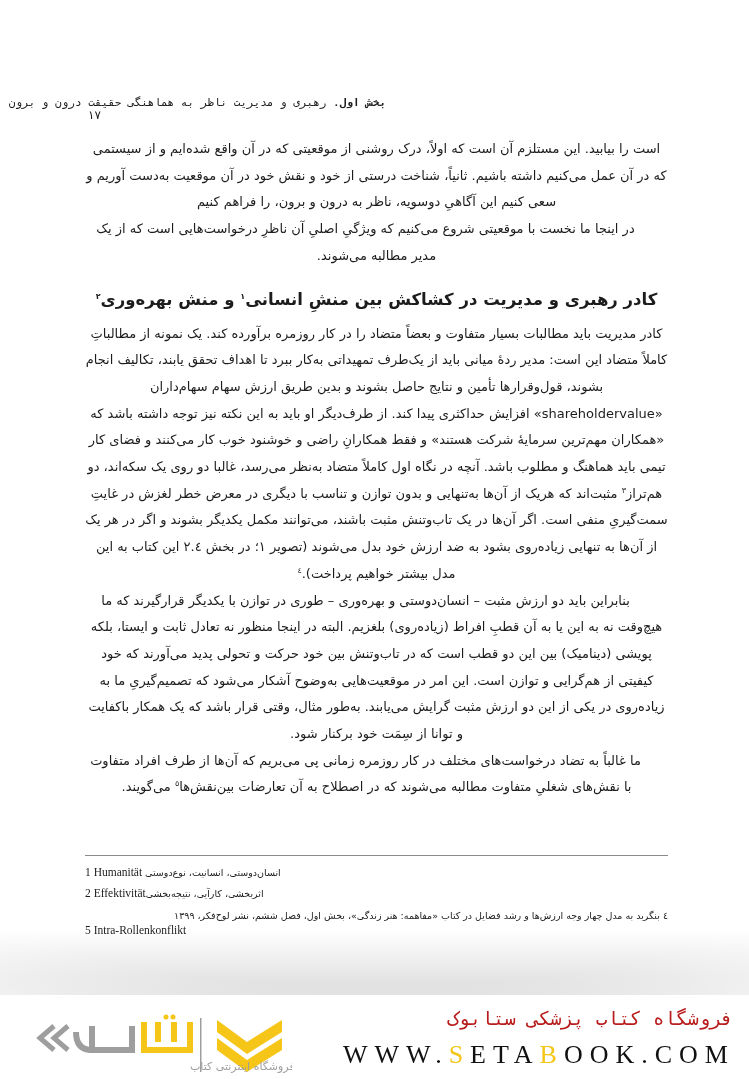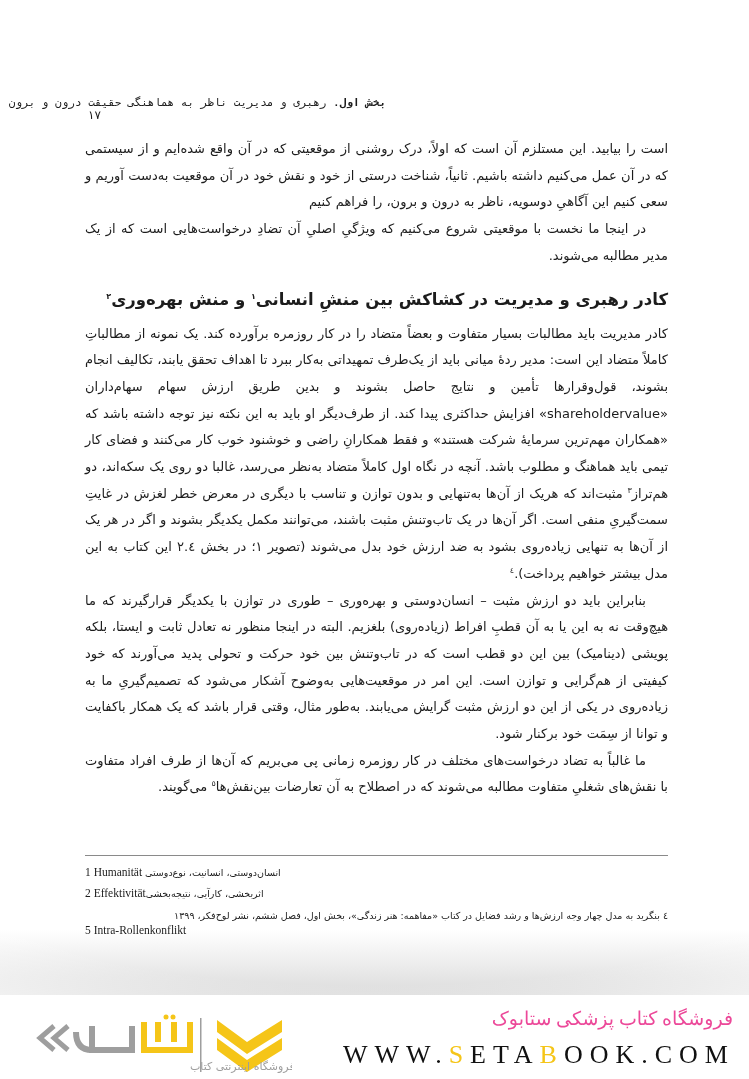--- a/index.html
+++ b/index.html
@@ -24,21 +24,21 @@
     .running-header .title { position: absolute; right: 282px; top: 0; white-space: nowrap; font-family: Liberation Mono, monospace; }
     .running-header .title b { font-weight: bold; }
     .running-header .page-num {
       position: absolute; left: 0; top: 12px; font-weight: normal; font-size: 12px;
     }
     .content {
       position: absolute; left: 85px; top: 136px; width: 583px;
       direction: rtl; text-align: justify;
       font-family: "DejaVu Sans", sans-serif; font-size: 13px; line-height: 26.7px;
     }
-    .content p { margin: 0; }
+    .content p { margin: 0; text-align: center; }
     .content p.indent { text-indent: 22px; }
     .heading {
       margin: 17px 0 8px 0 !important; font-weight: bold; font-size: 16.5px; line-height: 26px;
       text-align: right;
     }
     sup { font-size: 8px; line-height: 0; }
     .footnotes {
       position: absolute; left: 85px; top: 855px; width: 583px;
     }
     .fn-rule { height: 1px; background: #8a8a8a; margin-bottom: 6px; }
@@ -49,41 +49,41 @@
     .fn .fa { font-family: "DejaVu Sans", sans-serif; font-size: 9.5px; }
     .fn.rtl { direction: rtl; text-align: right; line-height: 14px; padding-right: 0; margin-top: 4px; }
     .banner {
       position: absolute; left: 0; top: 995px; width: 749px; height: 84px; background: #ffffff;
     }
     .logo {
       position: absolute; left: 32px; top: 1012px; width: 260px; height: 62px;
     }
     .store-name {
       position: absolute; right: 16px; top: 1007px;
-      font-family: Liberation Serif, serif; font-size: 19px; direction: rtl; color: #ec4899;
+      font-family: Liberation Mono, monospace; font-size: 19px; direction: rtl; color: #b91c1c;
     }
     .store-url {
       position: absolute; right: 14px; top: 1040px;
       font-family: Liberation Serif, serif; font-size: 26px; letter-spacing: 7px; color: #111;
     }
     .store-url .hl { color: #f5c518; }
   </style>
 </head>
 <body>
 
 <div class="page">
 
   <div class="running-header">
     <span class="title"><b>بخش اول.</b><span> رهبری و مدیریت ناظر به هماهنگی حقیقت درون و برون</span></span>
     <span class="page-num">۱۷</span>
   </div>
 
   <div class="content">
     <p>است را بیابید. این مستلزم آن است که اولاً، درک روشنی از موقعیتی که در آن واقع شده‌ایم و از سیستمی که در آن عمل می‌کنیم داشته باشیم. ثانیاً، شناخت درستی از خود و نقش خود در آن موقعیت به‌دست آوریم و سعی کنیم این آگاهیِ دوسویه، ناظر به درون و برون، را فراهم کنیم</p>
-    <p class="indent">در اینجا ما نخست با موقعیتی شروع می‌کنیم که ویژگیِ اصلیِ آن تضادِ درخواست‌هایی است که از یک مدیر مطالبه می‌شوند.</p>
+    <p class="indent">در اینجا ما نخست با موقعیتی شروع می‌کنیم که ویژگیِ اصلیِ آن ناظرِ درخواست‌هایی است که از یک مدیر مطالبه می‌شوند.</p>
 
     <p class="heading"><span>کادر رهبری و مدیریت در کشاکش بین منشِ انسانی</span><sup>۱</sup><span> و منش بهره‌وری</span><sup>۲</sup></p>
 
     <p><span>کادر مدیریت باید مطالبات بسیار متفاوت و بعضاً متضاد را در کار روزمره برآورده کند. یک نمونه از مطالباتِ کاملاً متضاد این است: مدیر ردهٔ میانی باید از یک‌طرف تمهیداتی به‌کار ببرد تا اهداف تحقق یابند، تکالیف انجام بشوند، قول‌وقرارها تأمین و نتایج حاصل بشوند و بدین طریق ارزش سهام سهام‌داران «shareholdervalue» افزایش حداکثری پیدا کند. از طرف‌دیگر او باید به این نکته نیز توجه داشته باشد که «همکاران مهم‌ترین سرمایهٔ شرکت هستند» و فقط همکارانِ راضی و خوشنود خوب کار می‌کنند و فضای کار تیمی باید هماهنگ و مطلوب باشد. آنچه در نگاه اول کاملاً متضاد به‌نظر می‌رسد، غالبا دو روی یک سکه‌اند، دو هم‌تراز</span><sup>۳</sup><span> مثبت‌اند که هریک از آن‌ها به‌تنهایی و بدون توازن و تناسب با دیگری در معرض خطر لغزش در غایتِ سمت‌گیریِ منفی است. اگر آن‌ها در یک تاب‌وتنش مثبت باشند، می‌توانند مکمل یکدیگر بشوند و اگر در هر یک از آن‌ها به تنهایی زیاده‌روی بشود به ضد ارزش خود بدل می‌شوند (تصویر ۱؛ در بخش ۲.٤ این کتاب به این مدل بیشتر خواهیم پرداخت).</span><sup>٤</sup></p>
 
     <p class="indent">بنابراین باید دو ارزش مثبت – انسان‌دوستی و بهره‌وری – طوری در توازن با یکدیگر قرارگیرند که ما هیچ‌وقت نه به این یا به آن قطبِ افراط (زیاده‌روی) بلغزیم. البته در اینجا منظور نه تعادل ثابت و ایستا، بلکه پویشی (دینامیک) بین این دو قطب است که در تاب‌وتنش بین خود حرکت و تحولی پدید می‌آورند که خود کیفیتی از هم‌گرایی و توازن است. این امر در موقعیت‌هایی به‌وضوح آشکار می‌شود که تصمیم‌گیریِ ما به زیاده‌روی در یکی از این دو ارزش مثبت گرایش می‌یابند. به‌طور مثال، وقتی قرار باشد که یک همکار باکفایت و توانا از سِمَت خود برکنار شود.</p>
 
     <p class="indent"><span>ما غالباً به تضاد درخواست‌های مختلف در کار روزمره زمانی پی می‌بریم که آن‌ها از طرف افراد متفاوت با نقش‌های شغلیِ متفاوت مطالبه می‌شوند که در اصطلاح به آن تعارضات بین‌نقش‌ها</span><sup>٥</sup><span> می‌گویند.</span></p>
   </div>
 

